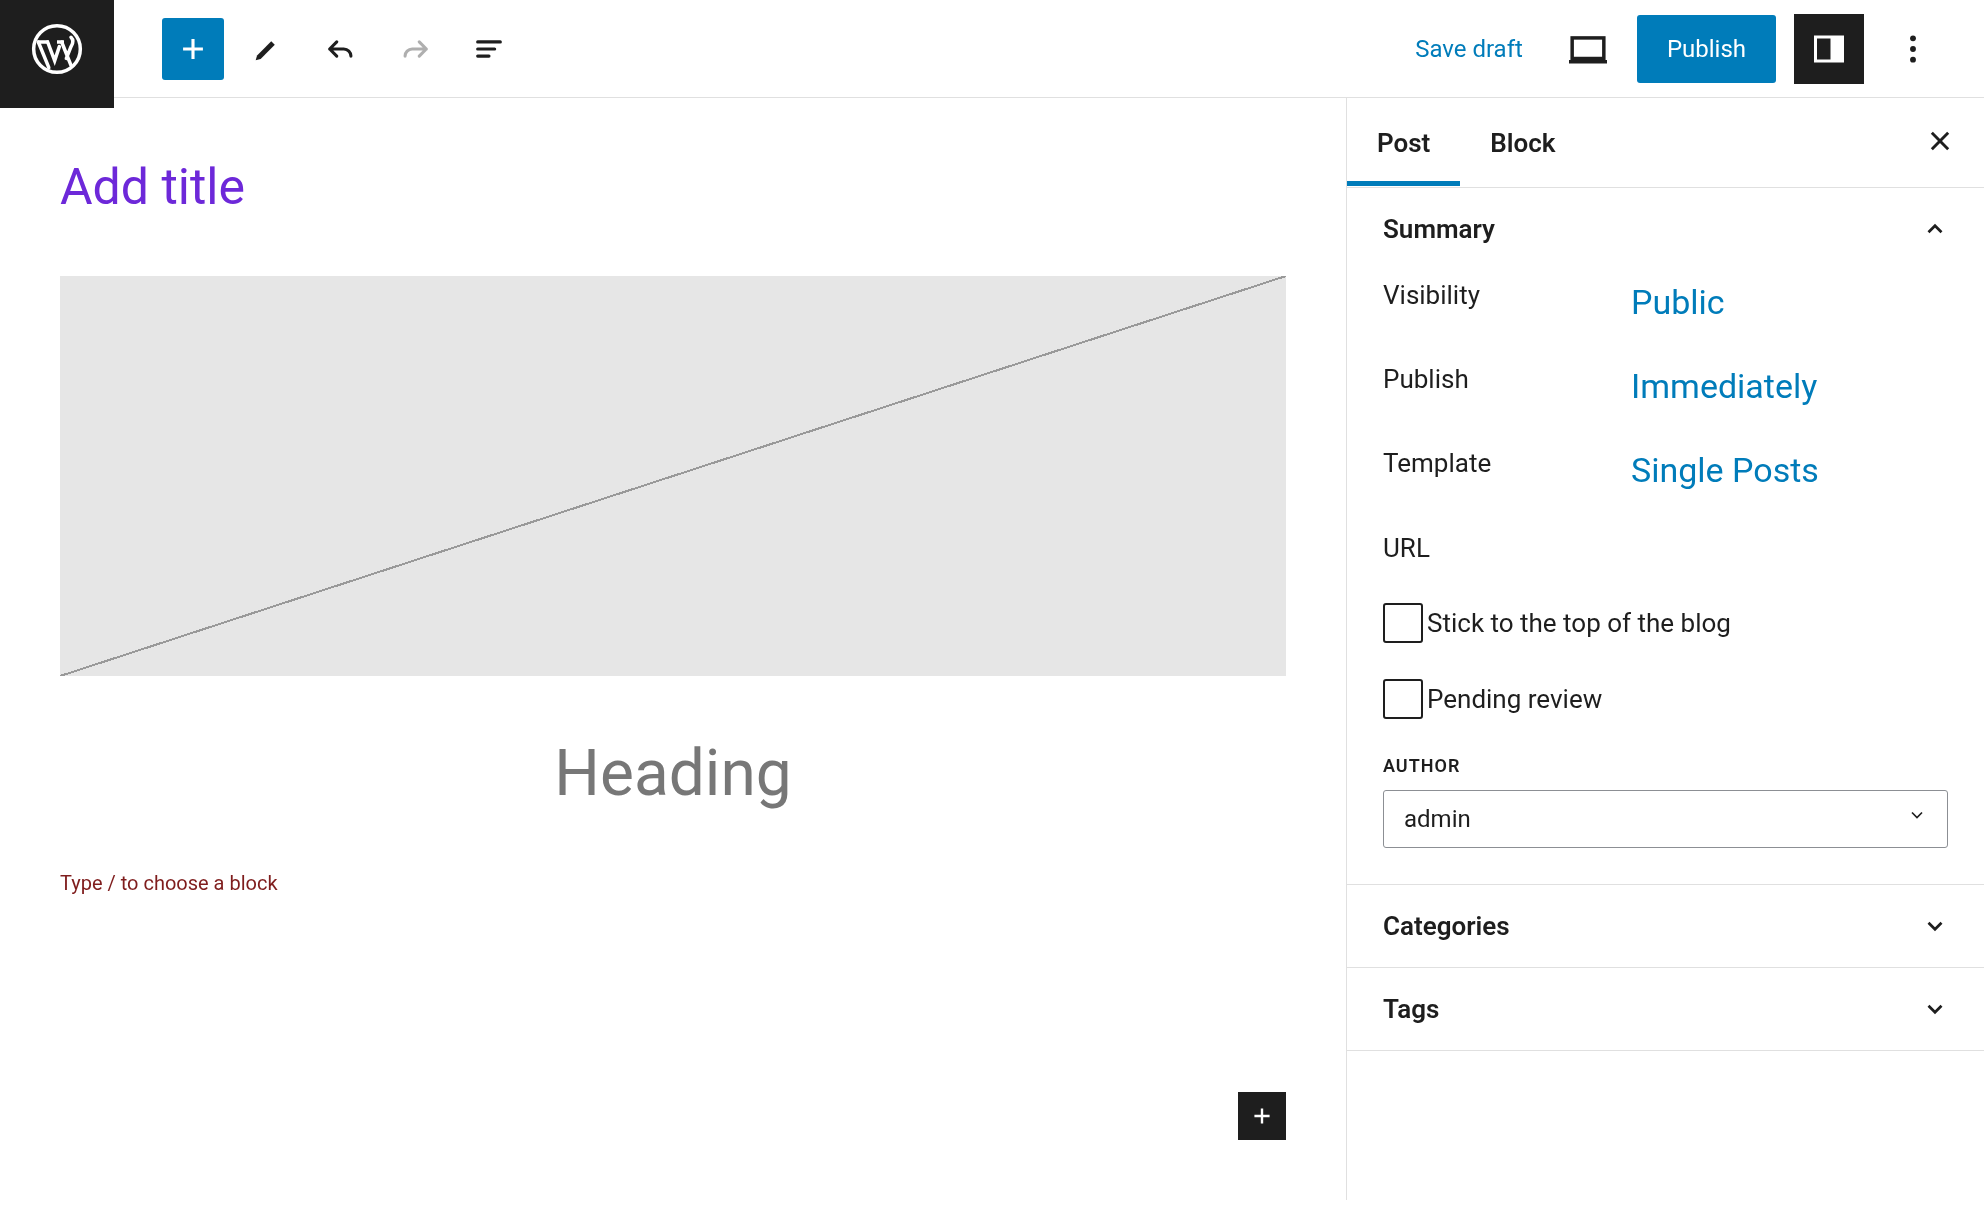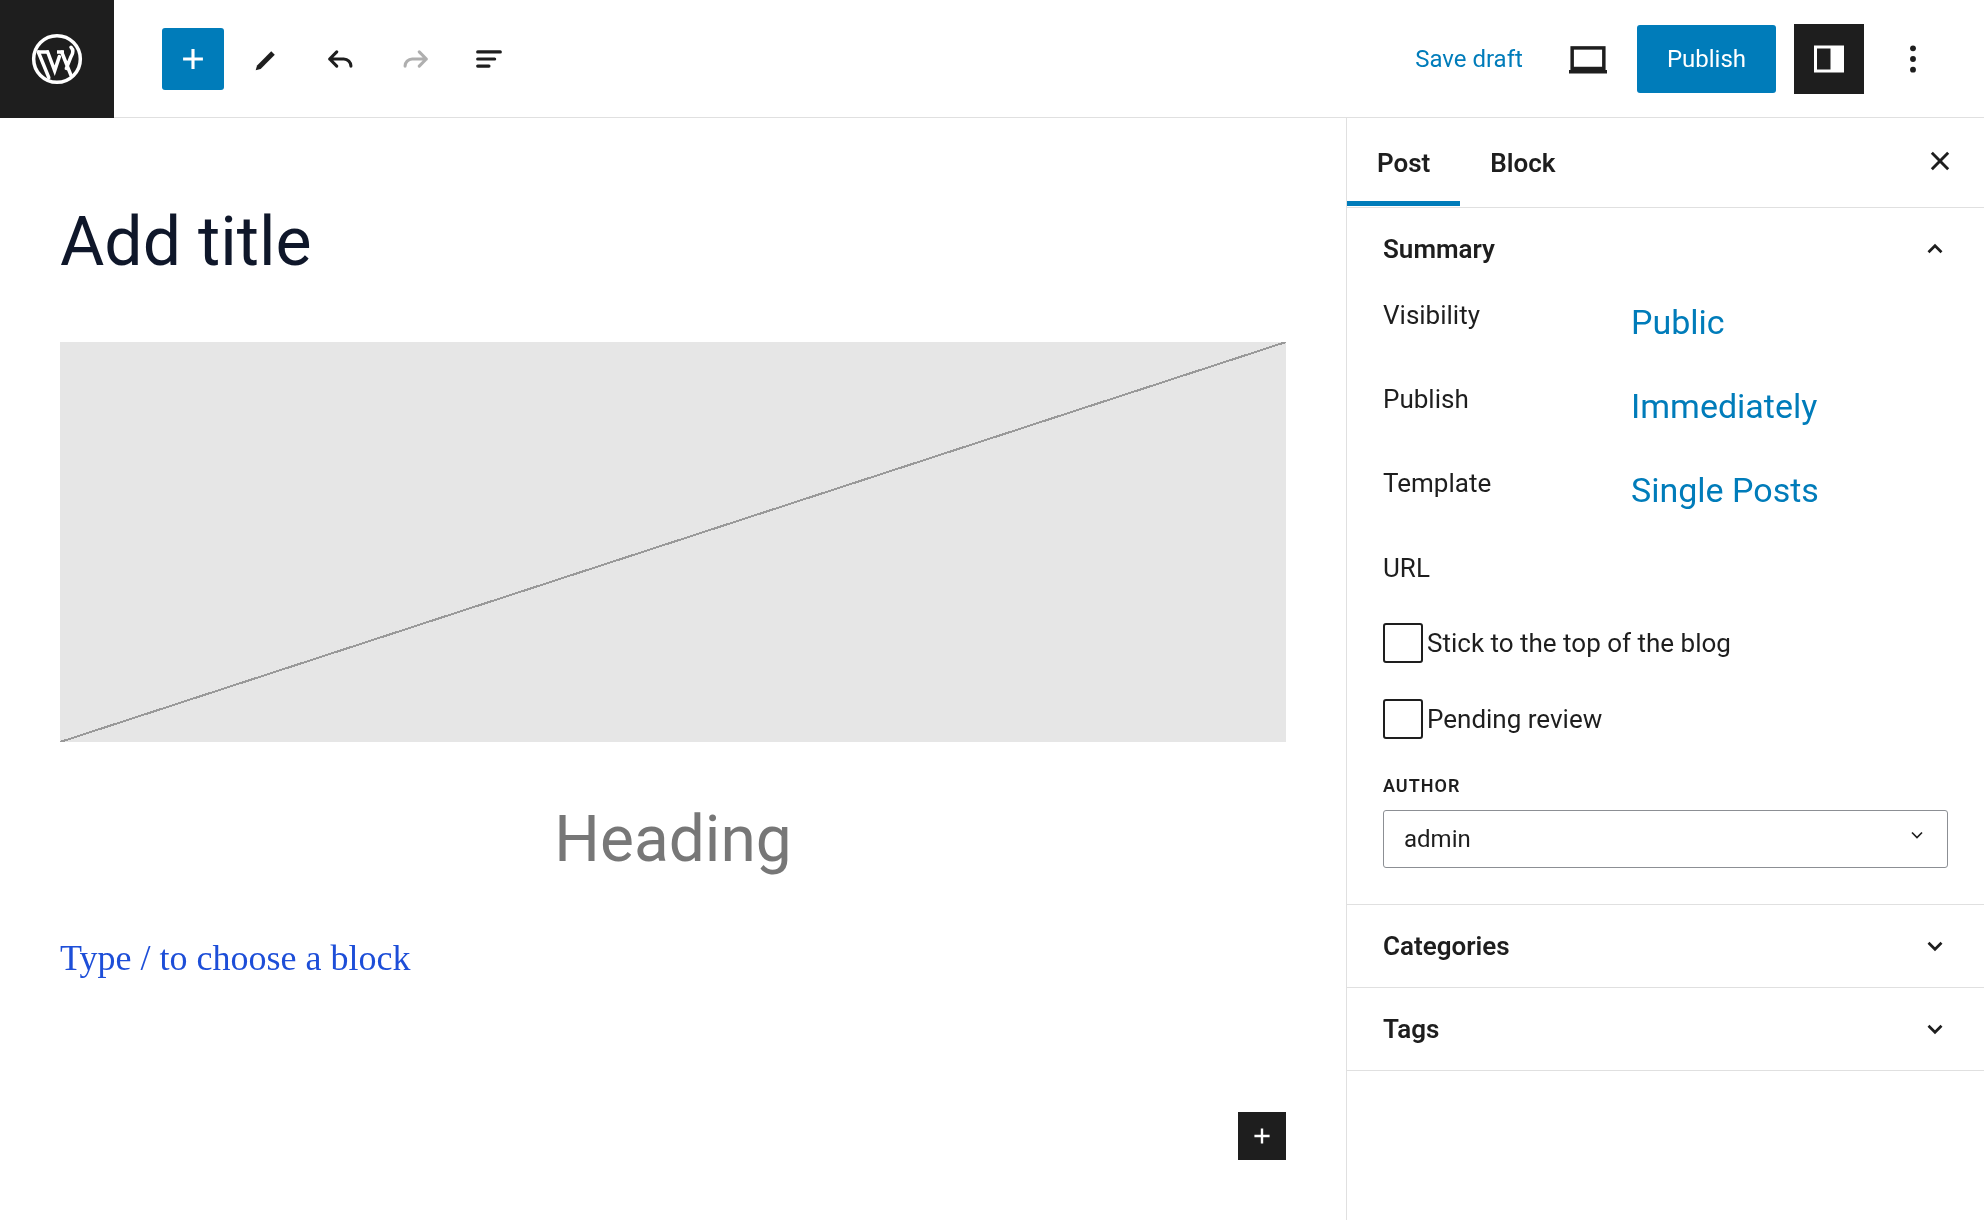--- a/index.html
+++ b/index.html
@@ -8,21 +8,22 @@
       background: #fff;
       color: #1e1e1e;
       width: 1984px;
       height: 1220px;
       overflow: hidden;
     }
     
     
     .top-toolbar {
       display: flex;
-      height: 118px;
+      align-items: center;
+      height: 98px;
       border-bottom: 1px solid #e0e0e0;
     }
     .wp-logo {
       width: 114px;
       height: 118px;
       background: #1e1e1e;
       display: flex;
       align-items: center;
       justify-content: center;
     }
@@ -105,25 +106,24 @@
       display: flex;
       height: calc(100% - 118px);
     }
     .editor-canvas {
       flex: 1;
       padding: 60px;
       overflow: auto;
       position: relative;
     }
     .title-placeholder {
-      font-size: 68px;
-      color: #0f172a;
+      font-size: 50px;
+      color: #6d28d9;
       margin-bottom: 60px;
       cursor: text;
-      margin-top: 24px;
     }
     .cover-block {
       width: 100%;
       height: 400px;
       background: #e6e6e6;
       position: relative;
       margin-bottom: 60px;
       cursor: pointer;
     }
     .cover-block::before {
@@ -133,24 +133,23 @@
       background: linear-gradient(to bottom right, transparent calc(50% - 1px), #999 calc(50% - 1px), #999 calc(50% + 1px), transparent calc(50% + 1px));
     }
     .heading-placeholder {
       font-size: 64px;
       color: #777;
       margin-bottom: 60px;
       cursor: text;
       text-align: center;
     }
     .paragraph-prompt {
-      font-size: 36px;
-      color: #1d4ed8;
+      font-size: 20px;
+      color: #7f1d1d;
       cursor: text;
-      font-family: Liberation Serif, serif;
     }
     .inline-add-btn {
       position: absolute;
       right: 60px;
       bottom: 60px;
       width: 48px;
       height: 48px;
       background: #1e1e1e;
       display: flex;
       align-items: center;

